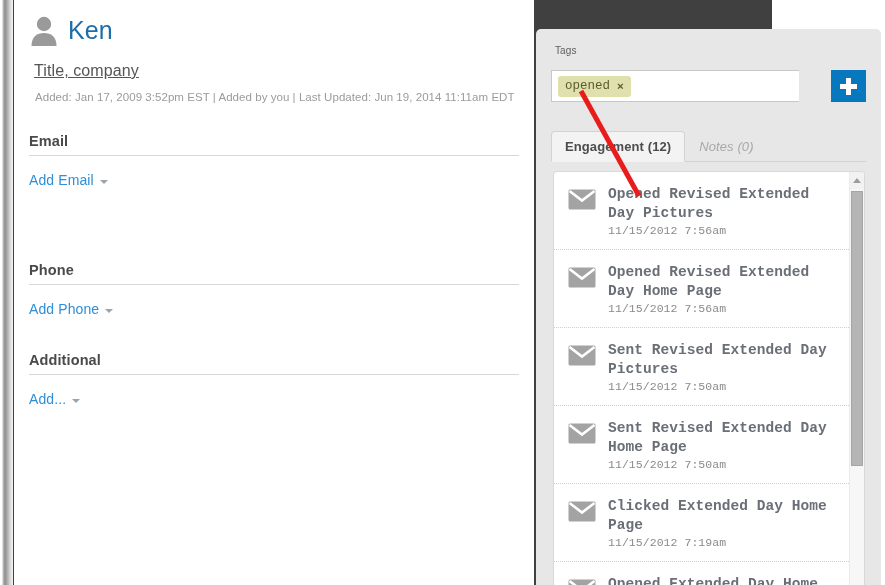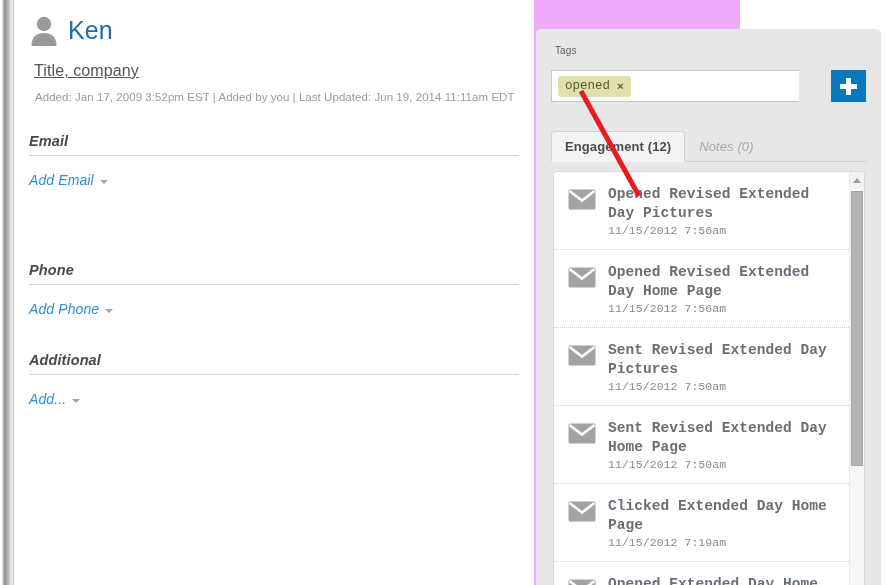--- a/index.html
+++ b/index.html
@@ -11,21 +11,22 @@
     height: 585px;
     overflow: hidden;
     background: #ffffff;
     font-family: "Liberation Sans", sans-serif;
     -webkit-font-smoothing: antialiased;
   }
   .screen {
     position: relative;
     width: 740px;
     height: 585px;
-    background: #f0abfc;
+    background: #404040;
+    padding-left: 32px;
   }
 
   
   .edge-shadow {
     position: absolute;
     left: 0; top: 0;
     width: 13px; height: 585px;
     background: linear-gradient(to right,
         #ffffff 0px, #ffffff 2px,
         #bdbdbd 3px, #8e8e8e 5px,
@@ -72,21 +73,20 @@
     font-size: 11.5px;
     color: #9b9b9b;
     letter-spacing: 0.05px;
     white-space: nowrap;
   }
 
   .section {
     position: absolute;
     left: 15px;
     width: 490px;
-    font-style: italic;
   }
   .section-title {
     font-size: 14.5px;
     font-weight: bold;
     color: #4a4a4a;
     padding-bottom: 6px;
     border-bottom: 1px solid #d7d7d7;
     letter-spacing: 0.1px;
   }
   .section-action {

